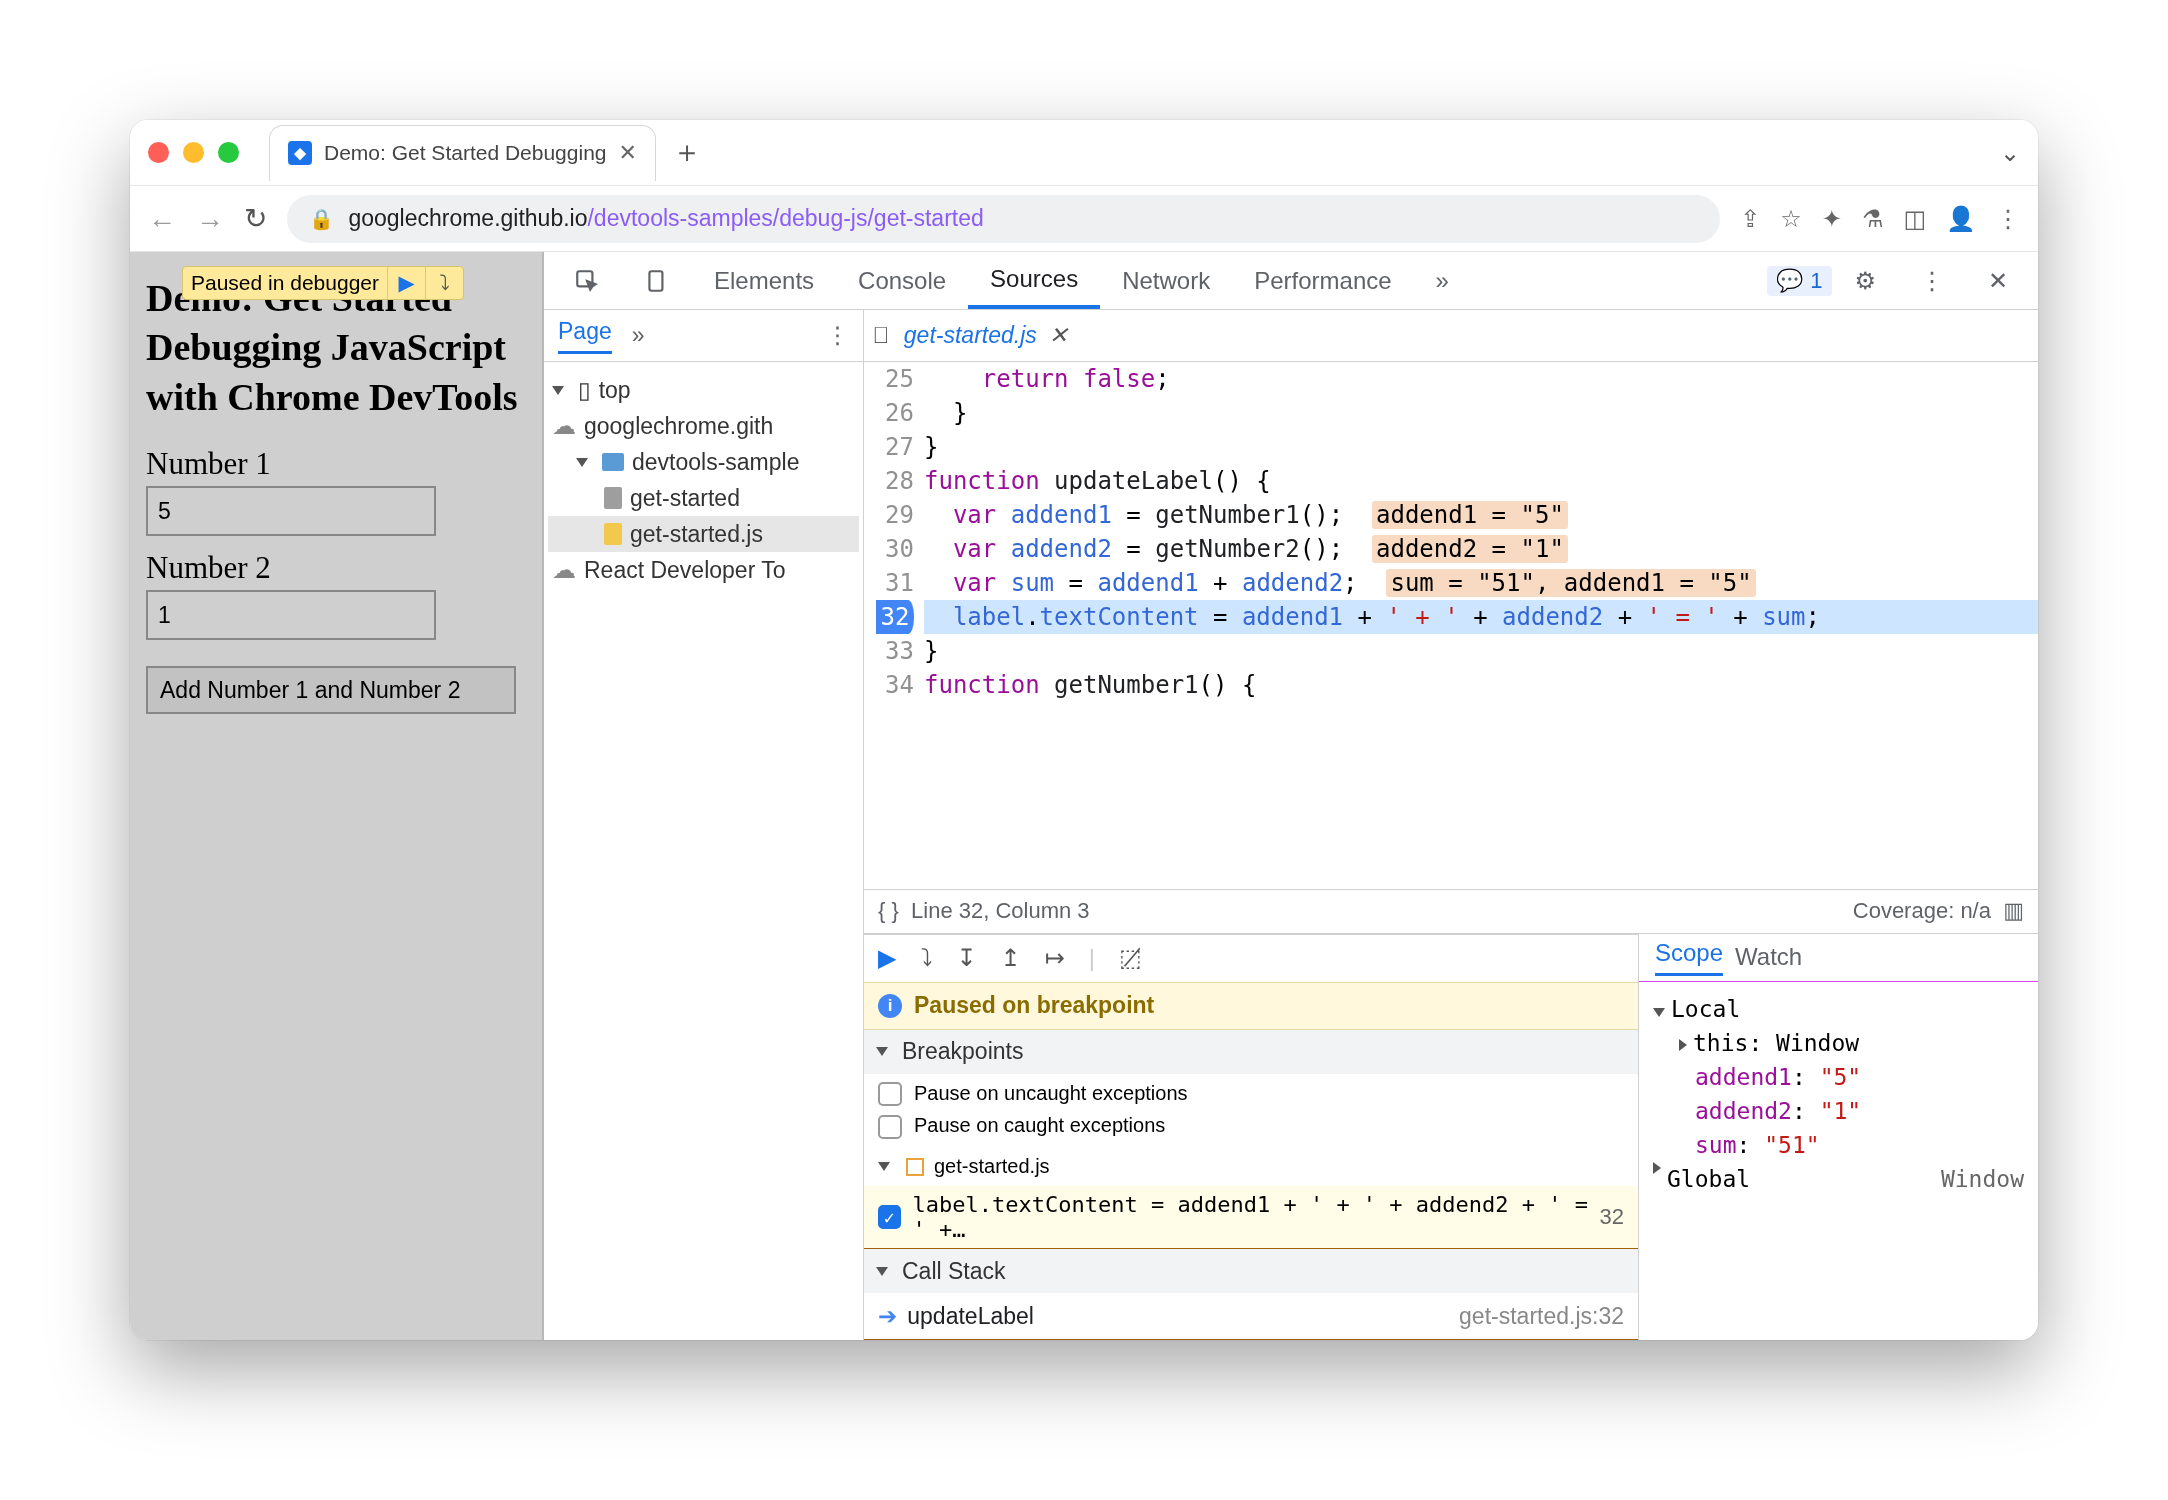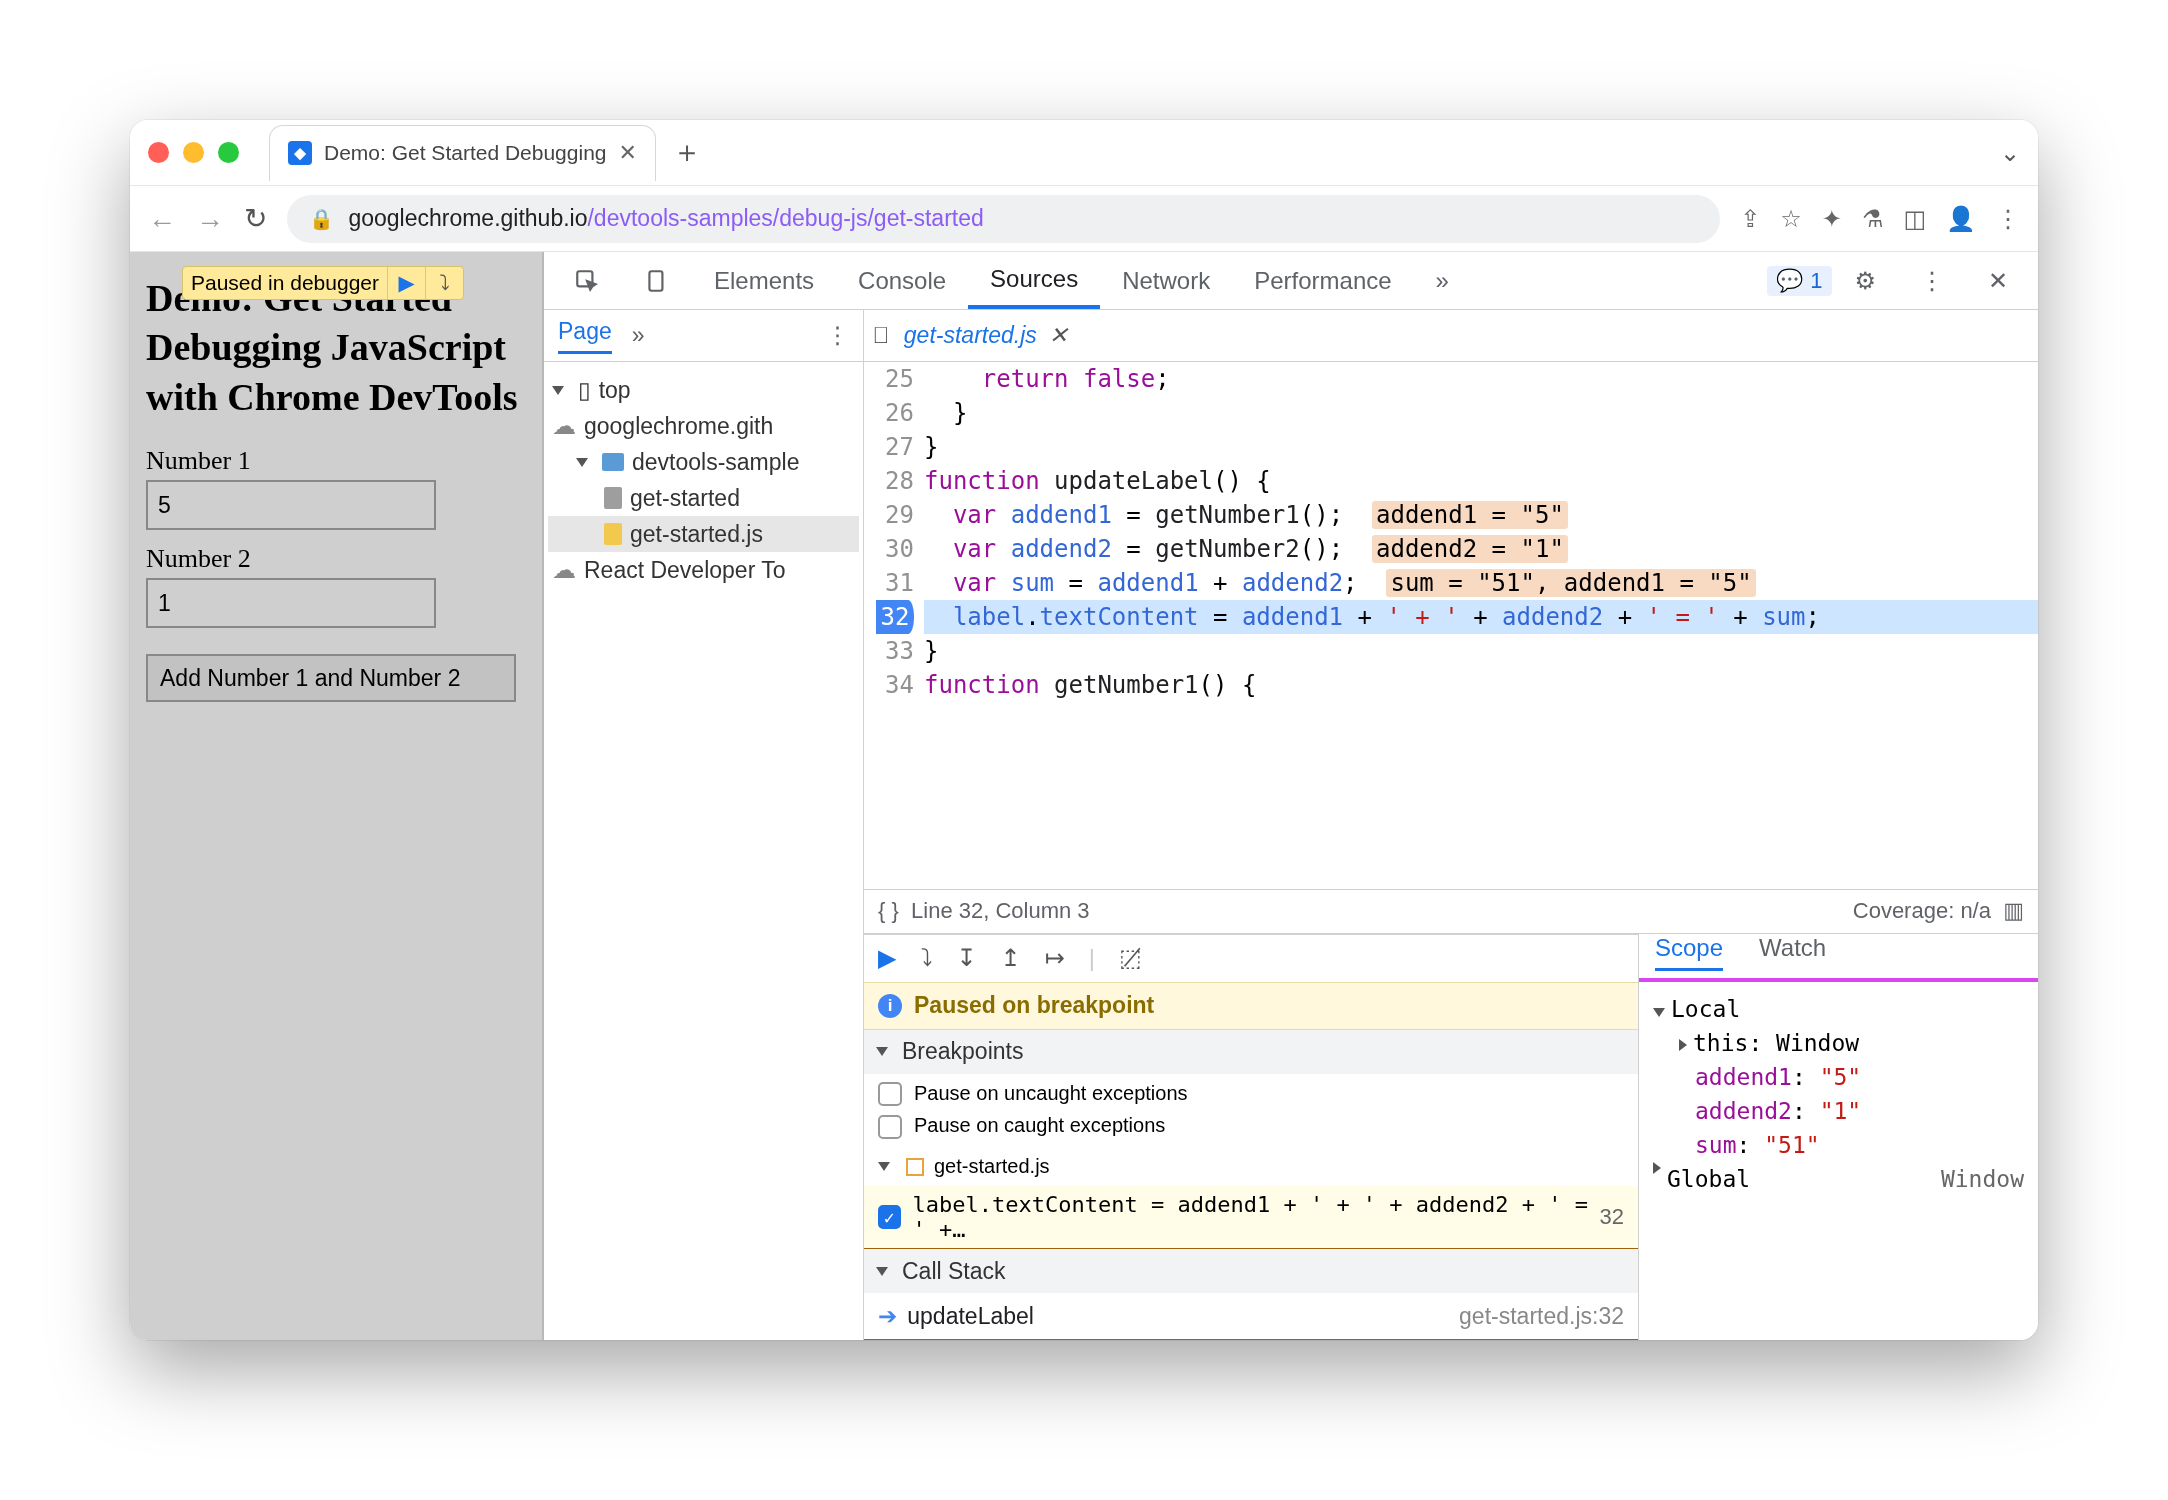--- a/index.html
+++ b/index.html
@@ -21,21 +21,21 @@
 .url { flex:1; height:48px; background:#eef0f1; border-radius:24px; display:flex; align-items:center; padding:0 22px; gap:14px; font-size:23px; color:#212121; }
 .lock{color:#5f6368;font-size:20px}
 .url .dim{color:#8b5cf6}
 .addr-ico{color:#666;font-size:24px}
 .content { flex:1; display:flex; overflow:hidden; }
 .page { width:412px; background:#cfcfcf; position:relative; padding:22px 16px; font-family:"Times New Roman",serif; }
 .overlay{position:absolute;top:14px;left:52px;display:flex;align-items:center;background:#ffe99a;border:1px solid #d7c36a;border-radius:4px;font-family:-apple-system,sans-serif;font-size:21px;}
 .overlay span{padding:4px 8px}
 .ov-btn{width:38px;height:32px;display:flex;align-items:center;justify-content:center;border-left:1px solid #e0c870}
 .page h1{font-size:38px;font-weight:700;line-height:1.3;margin-bottom:24px}
-.page label{font-size:26px;display:block;margin-top:14px}
+.page label{font-size:31px;display:block;margin-top:14px}
 .page input{width:290px;height:50px;border:2px solid #888;background:#cfcfcf;font-size:23px;padding:0 10px;margin-top:4px}
 .page button{margin-top:26px;width:370px;height:48px;border:2px solid #888;background:#c2c2c2;font-size:23px;text-align:left;padding:0 12px}
 .devtools { flex:1; display:flex; flex-direction:column; border-left:2px solid #b8b8b8; background:#fff; }
 .dt-tabs{height:58px;display:flex;align-items:center;border-bottom:1px solid #d0d0d0;padding:0 8px;font-size:24px;color:#5f6368}
 .dt-tabs .tbtn{padding:0 22px;height:100%;display:flex;align-items:center;cursor:pointer}
 .dt-tabs .tbtn.active{color:#202124;border-bottom:4px solid #1a73e8;font-weight:500}
 .dt-tabs .sp{flex:1}
 .msgbadge{display:flex;align-items:center;gap:6px;background:#e8f0fe;color:#1967d2;border-radius:4px;padding:2px 10px;font-size:22px}
 .dt-body{flex:1;display:flex;overflow:hidden}
 .left-col{width:320px;display:flex;flex-direction:column;border-right:1px solid #d0d0d0}
@@ -69,21 +69,21 @@
 .panel-b{padding:8px 14px;font-size:20px}
 .chk{width:24px;height:24px;border:2px solid #999;border-radius:5px;display:inline-flex;align-items:center;justify-content:center;margin-right:12px;vertical-align:middle}
 .chk.on{background:#1a73e8;border-color:#1a73e8;color:#fff;font-size:18px}
 .bprow{background:#fffde7;display:flex;align-items:center;padding:6px 14px;font-family:Menlo,monospace;font-size:22px}
 .bprow .ln{margin-left:auto;color:#666;font-family:-apple-system,sans-serif}
 .cs-row{display:flex;align-items:center;height:46px;padding:0 14px;font-size:23px}
 .cs-row.active{color:#202124}
 .cs-row .loc{margin-left:auto;color:#888}
 .arrow-r{color:#4285f4;margin-right:10px}
 .right-col{width:400px;border-left:1px solid #d0d0d0;display:flex;flex-direction:column}
-.rtabs{height:48px;display:flex;align-items:flex-start;font-size:24px;color:#5f6368;padding:0 16px;gap:36px;border-bottom:4px solid #d946ef}
+.rtabs{height:48px;display:flex;align-items:center;font-size:24px;color:#5f6368;padding:0 16px;gap:12px;border-bottom:1px solid #d946ef}
 .rtabs .sel{color:#1a73e8;border-bottom:3px solid #1a73e8;padding-bottom:6px}
 .scope{flex:1;padding:10px 14px;font-family:Menlo,monospace;font-size:23px;line-height:34px}
 .scope .k{color:#9a0e9a}.scope .v{color:#c41a16}.scope .g{color:#666}
 .tri{display:inline-block;width:0;height:0;border-left:8px solid #555;border-top:6px solid transparent;border-bottom:6px solid transparent;margin-right:6px}
 .trd{display:inline-block;width:0;height:0;border-top:9px solid #555;border-left:6px solid transparent;border-right:6px solid transparent;margin-right:6px}
 svg{display:block}
 </style>
 </head>
 <body>
 

